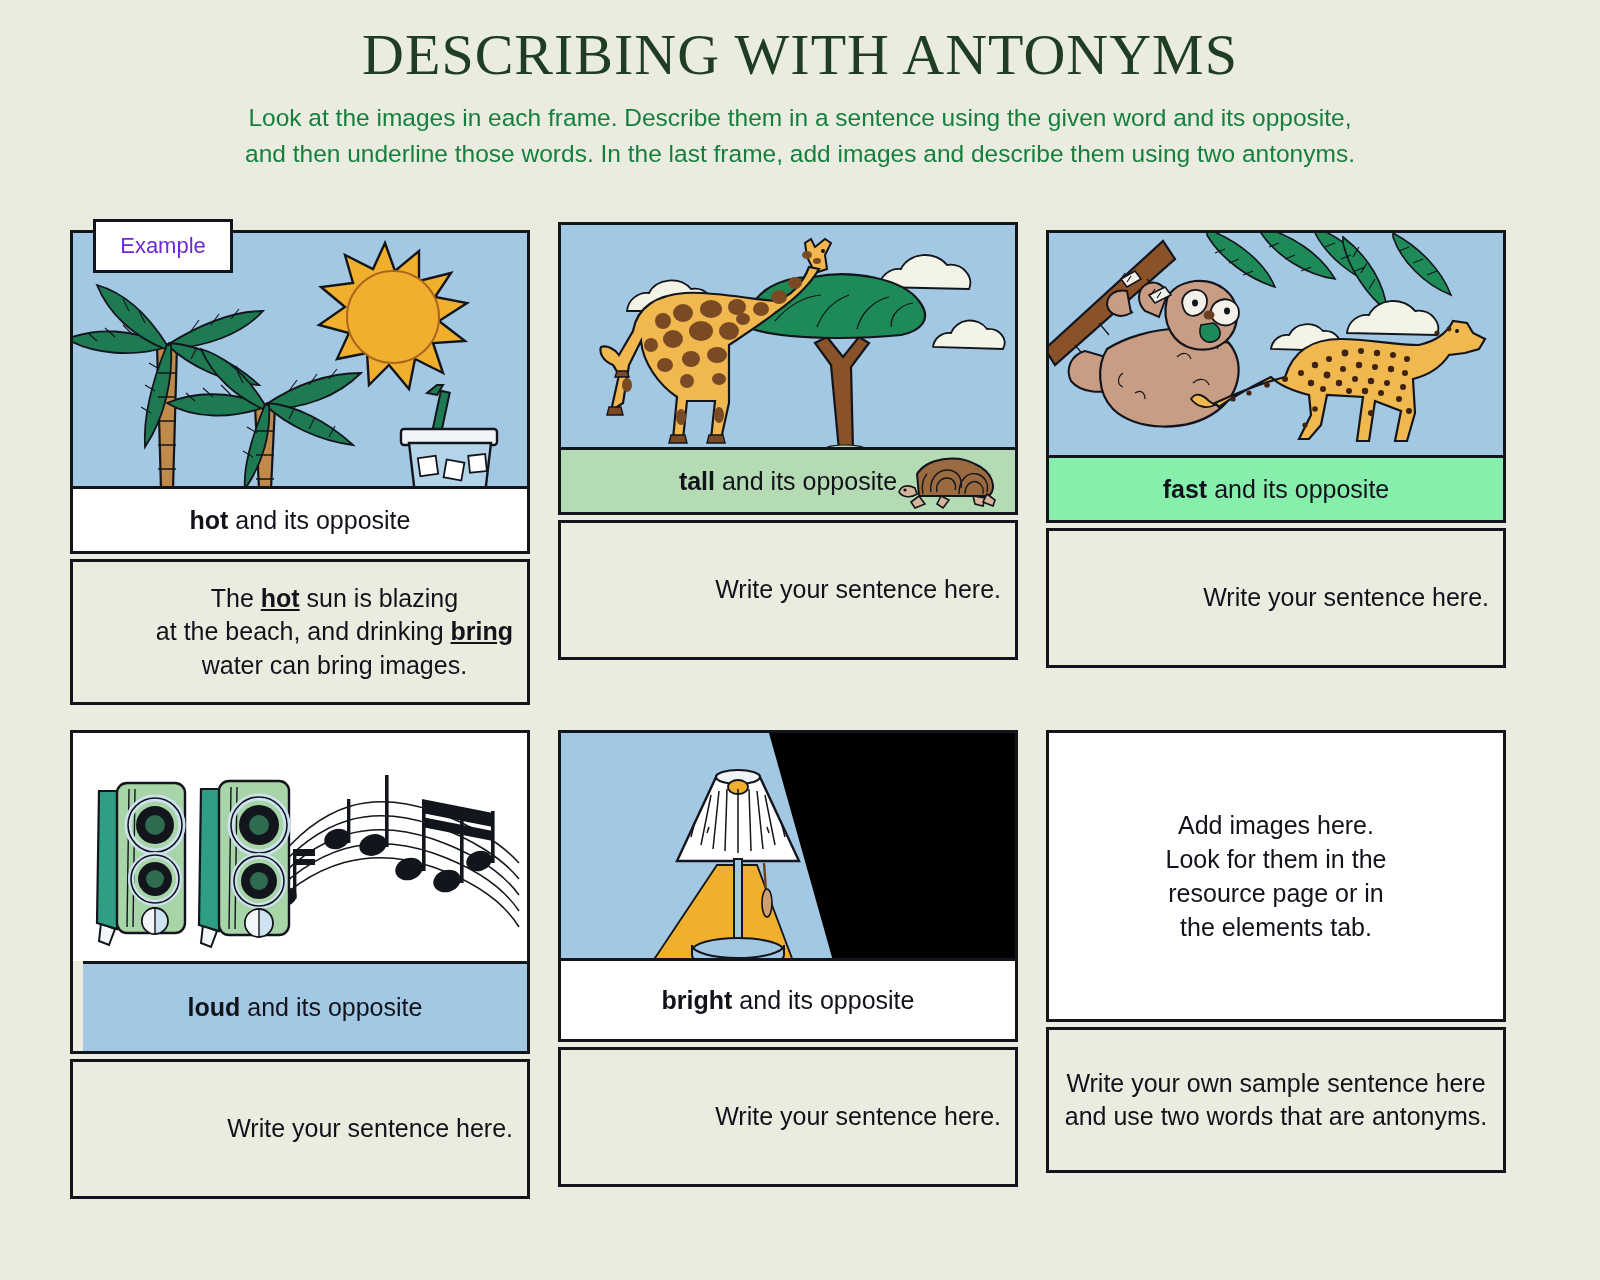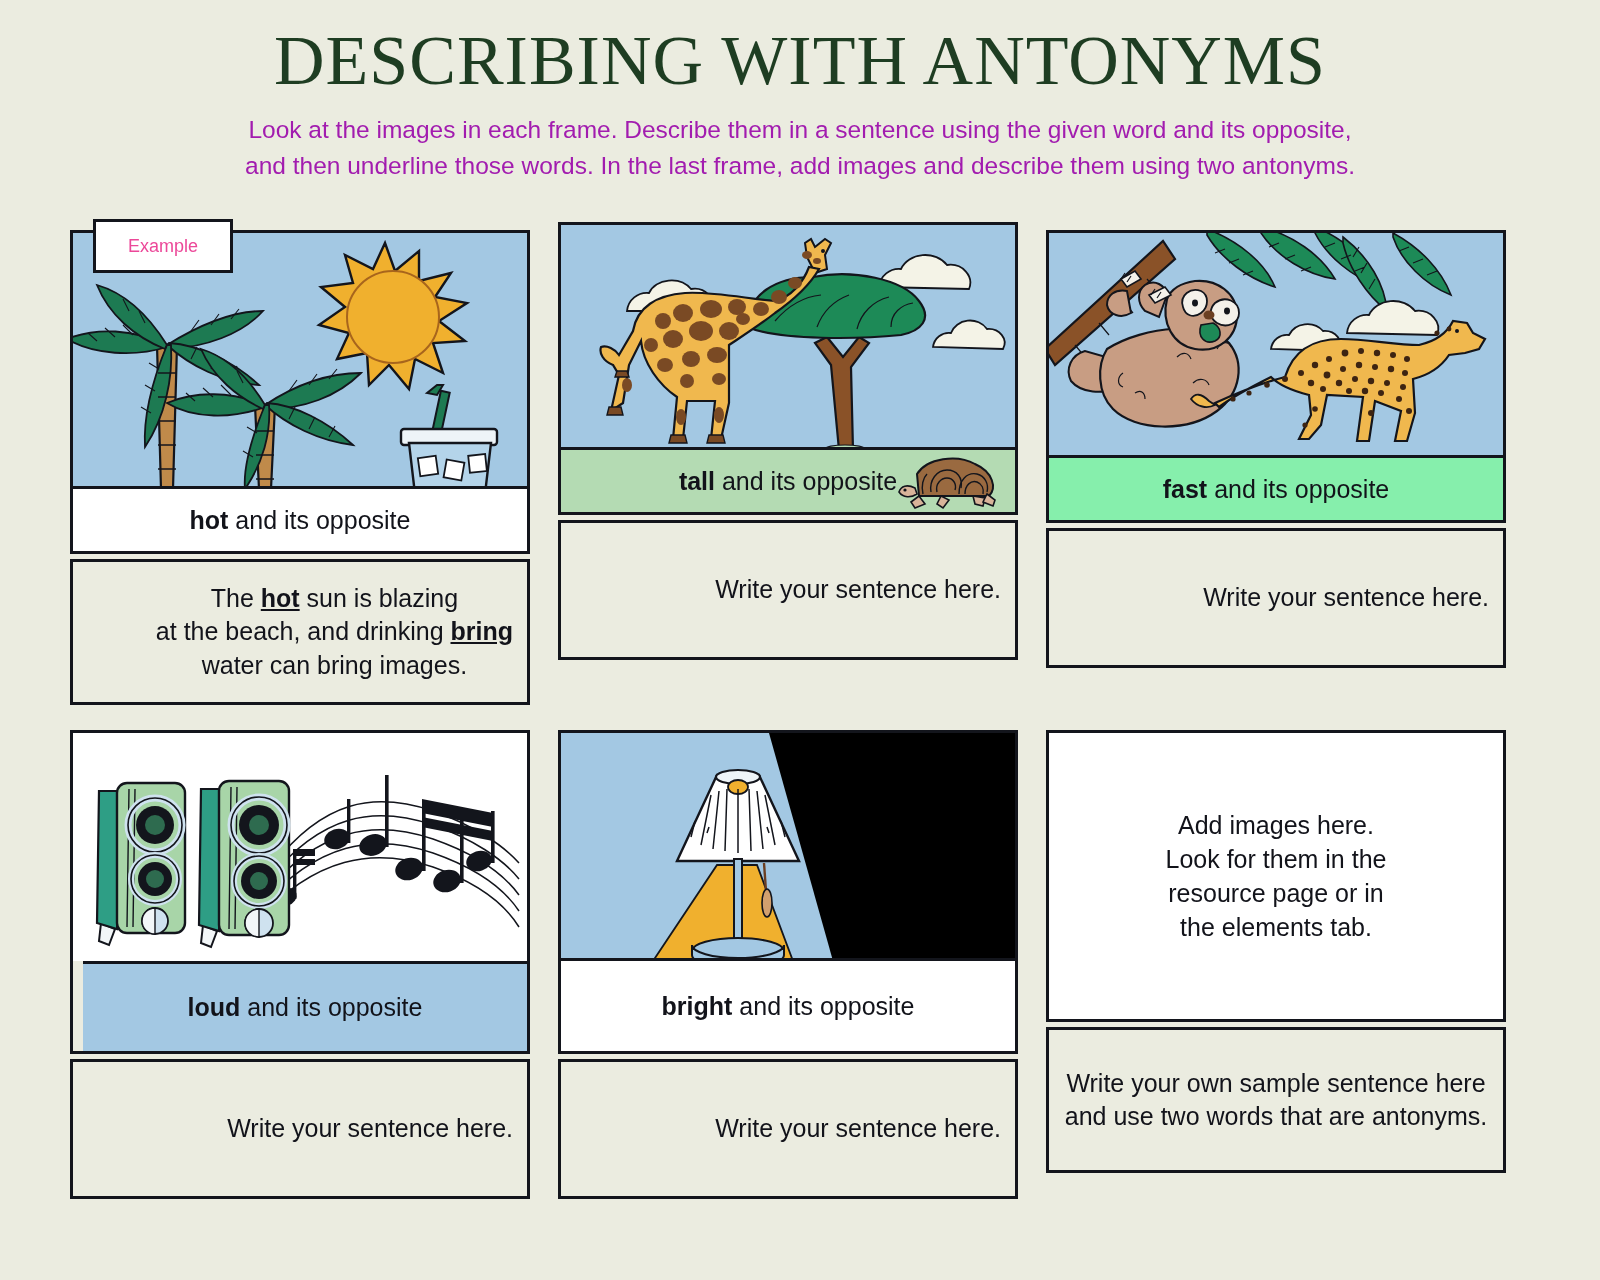--- a/index.html
+++ b/index.html
@@ -6,31 +6,31 @@
   body {
     width:1600px; height:1280px;
     background:#ebece0;
     font-family:"Liberation Sans", sans-serif;
     overflow:hidden;
     position:relative;
   }
   .page-title {
     text-align:center;
     font-family:"Liberation Serif", serif;
-    font-size:70px;
+    font-size:58px;
     color:#1e3d22;
     letter-spacing:1px;
     margin:26px 0 0 0;
     line-height:1.0;
     font-weight:400;
   }
   .subtitle {
     text-align:center;
     font-size:24.5px;
-    color:#a21caf;
+    color:#15803d;
     line-height:1.45;
     margin:16px auto 0 auto;
     width:1230px;
   }
   .grid {
     position:absolute;
     left:70px; top:222px;
     width:1432px; height:980px;
   }
   .frame {
@@ -77,21 +77,21 @@
     margin-top:5px;
   }
   .answer.tallbox { height:146px; }
   .ex-tab {
     position:absolute;
     left:20px; top:-14px;
     width:140px; height:54px;
     background:#ffffff;
     border:3px solid #13151c;
     display:flex; align-items:center; justify-content:center;
-    font-size:18px; color:#ec4899;
+    font-size:22px; color:#6d28d9;
     z-index:40;
     box-sizing:border-box;
   }
   svg { display:block; }
   .u { text-decoration:underline; font-weight:bold; }
   .big-pic { height:225px; }
   .f6pic { height:286px; background:#fff;
            display:flex; align-items:center; justify-content:center;
            text-align:center; font-size:25px; line-height:1.36; color:#12131a;
            border-bottom:none; }
@@ -468,21 +468,21 @@
             <rect x="173" y="126" width="8" height="88" fill="#a3c8e3" stroke="#13151c" stroke-width="2"></rect>
             <ellipse cx="177" cy="218" rx="46" ry="13" fill="#a3c8e3" stroke="#13151c" stroke-width="2.2"></ellipse>
             <path d="M131 212 a46 13 0 0 0 92 0 l0 10 a46 13 0 0 1 -92 0 Z" fill="#a3c8e3" stroke="#13151c" stroke-width="2"></path>
             <g>
               <path d="M203 130 L205 158" stroke="#6b3f22" stroke-width="2.4" fill="none"></path>
               <ellipse cx="206" cy="170" rx="5" ry="14" fill="#d2a06e" stroke="#13151c" stroke-width="1.6"></ellipse>
             </g>
           </g>
         </svg>
       </div>
-      <div class="caption" style="background:#ffffff; height:90px;">
+      <div class="caption" style="background:#ffffff; height:78px;">
         <span><b>bright</b><span> and its opposite</span></span>
       </div>
     </div>
     <div class="answer">Write your sentence here.</div>
   </div>
 
   <div class="frame f6">
     <div class="card">
       <div class="f6pic">
         <div>

